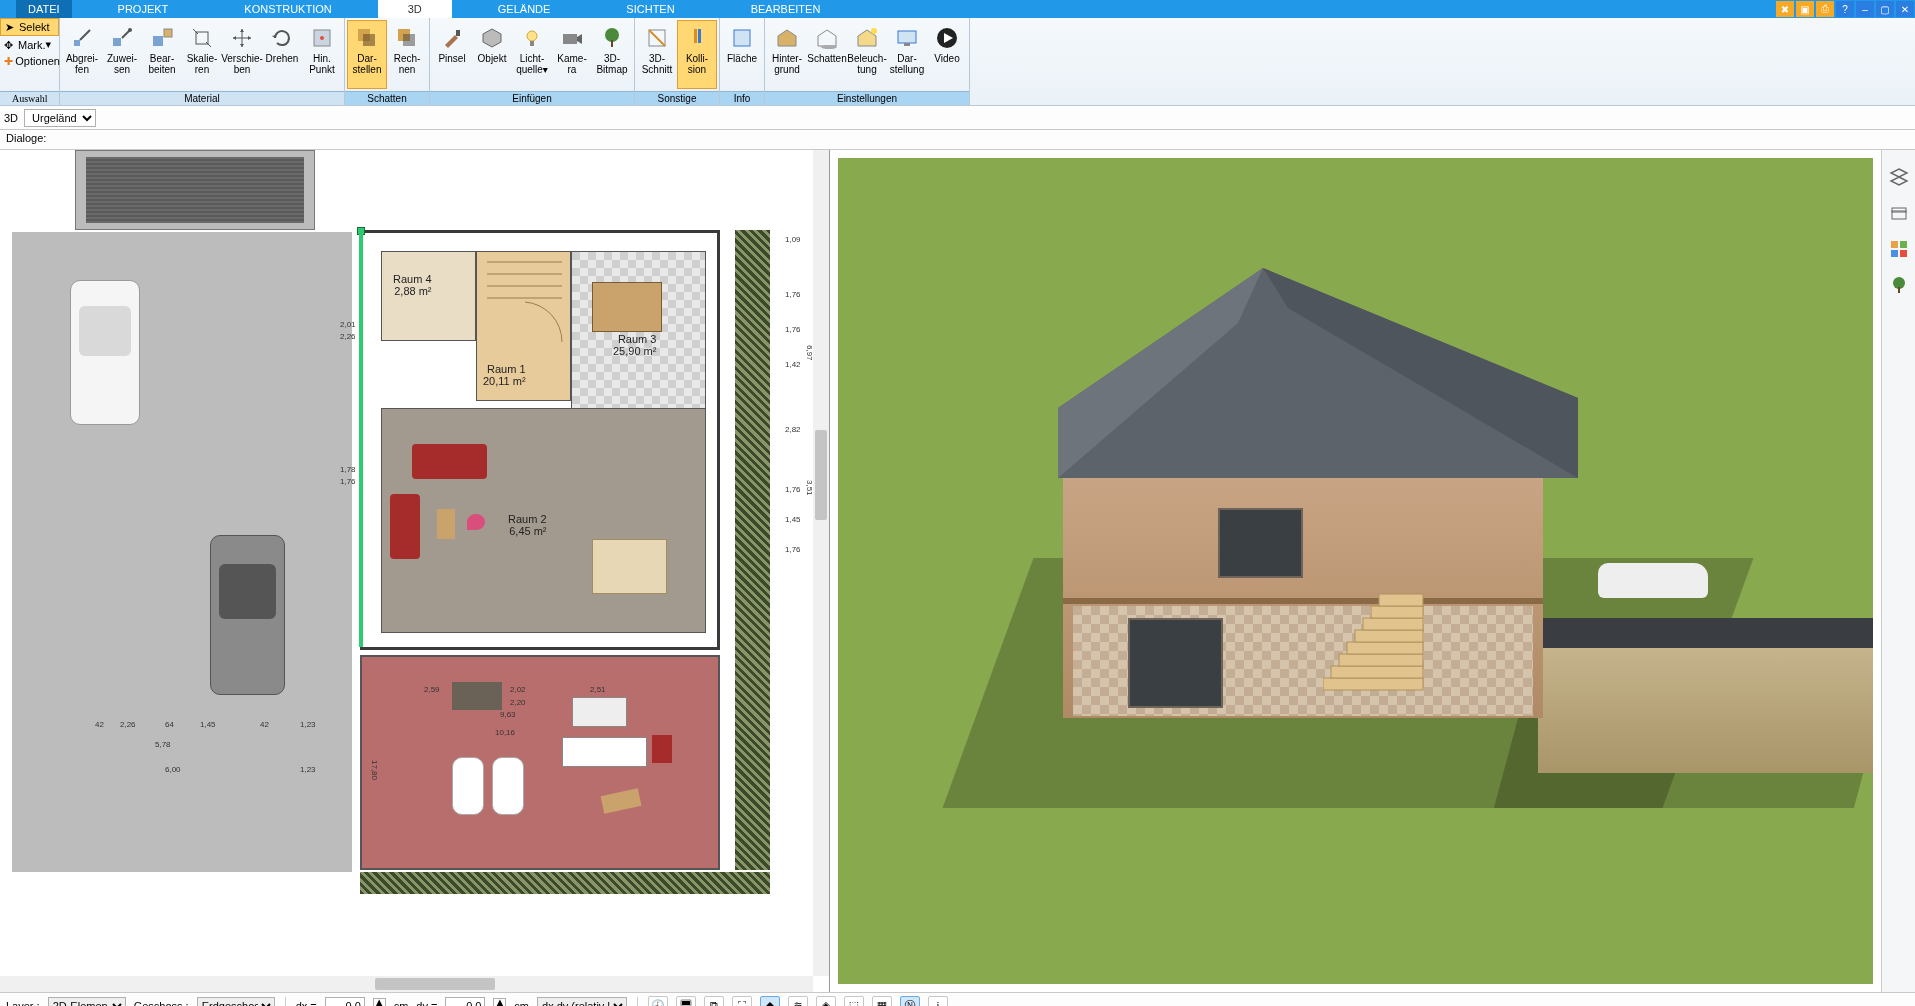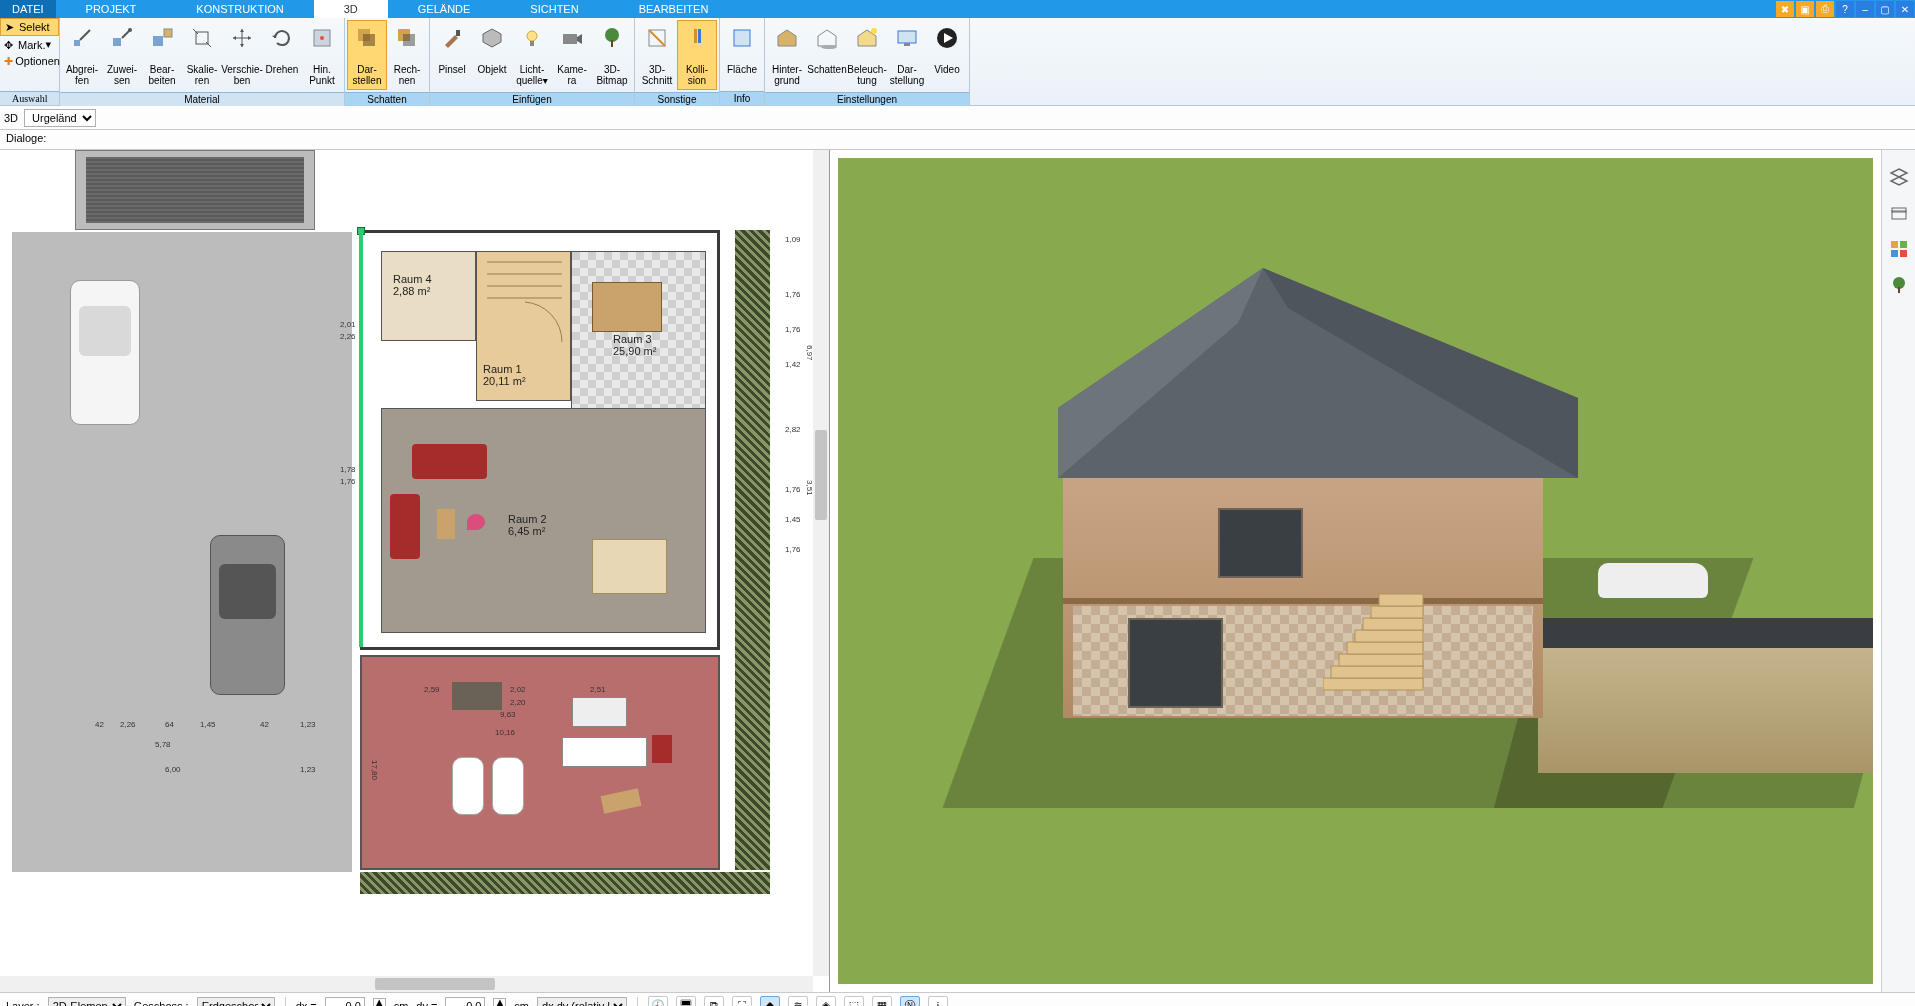--- a/index.html
+++ b/index.html
@@ -1,37 +1,37 @@
 <!DOCTYPE html>
 <html><head>
 <meta charset="utf-8">
 <style>
 * { margin: 0; padding: 0; box-sizing: border-box; font-family: "Segoe UI", Tahoma, sans-serif; font-size: 11px; }
 body { background: #fff; overflow: hidden; width: 1915px; height: 1006px; position: relative; }
 .menubar { display: flex; background: #2199e8; height: 18px; align-items: stretch; }
-.menubar .tab { padding: 2px 30px; color: #fff; font-size: 11px; display: flex; align-items: center; cursor: pointer; }
+.menubar .tab { padding: 2px 30px; color: #fff; font-size: 11px; display: flex; align-items: center; cursor: pointer; margin-left: 16px; }
 .menubar .tab.first { background: #0f6fb5; padding: 2px 12px; }
 .menubar .tab.active { background: #fff; color: #333; }
 .menubar .spacer { flex: 1; }
 .menubar .win-btn { width: 18px; height: 16px; margin: 1px 1px; display: flex; align-items: center; justify-content: center; color: #fff; font-size: 10px; cursor: pointer; }
 .menubar .win-accent { background: #f7a824; }
 .menubar .win-accent2 { background: #2a7de1; }
 .ribbon { display: flex; background: linear-gradient(#f5f9fc,#eaf1f7); border-bottom: 1px solid #b7c9d8; height: 88px; }
 .leftpanel { display: flex; flex-direction: column; width: 60px; border-right: 1px solid #b7c9d8; }
 .leftpanel .item { display: flex; align-items: center; padding: 2px 4px; font-size: 10px; cursor: pointer; }
 .leftpanel .item.sel { background: #ffd873; border: 1px solid #e0a030; }
 .leftpanel .ico { width: 12px; height: 12px; margin-right: 2px; display: inline-block; }
 .leftpanel .footer { background: #cfe3f3; text-align: right; font-size: 10px; border-top: 1px solid #8fb6d6; padding: 1px 12px; margin-top: auto; font-family: Liberation Serif, serif; }
 .group { display: flex; flex-direction: column; border-right: 1px solid #b7c9d8; }
 .group .buttons { display: flex; flex: 1; padding: 2px; }
 .group .label { background: #cfe3f3; text-align: center; font-size: 10px; border-top: 1px solid #8fb6d6; padding: 1px 0; }
 .rbtn { display: flex; flex-direction: column; align-items: center; justify-content: flex-start; width: 40px; padding: 3px 2px; cursor: pointer; border: 1px solid transparent; }
 .rbtn.active { background: #ffd873; border: 1px solid #e0a030; }
 .rbtn .icon { width: 28px; height: 28px; display: flex; align-items: center; justify-content: center; }
-.rbtn .txt { font-size: 10px; text-align: center; line-height: 11px; margin-top: 12px; white-space: pre-line; }
+.rbtn .txt { font-size: 10px; text-align: center; line-height: 11px; margin-top: 1px; white-space: pre-line; }
 .group.insert .label, .group.info .label, .group.settings .label, .group.sonst .label, .group.shadow .label { background: #a9d4f2; }
 .subbar { display: flex; align-items: center; height: 24px; border-bottom: 1px solid #c9c9c9; padding: 0 4px; gap: 6px; background: #fdfdfd; }
 .subbar select, .subbar input { font-size: 11px; border: 1px solid #b0b0b0; height: 18px; padding: 0 3px; background: #fff; }
 .dialogbar { height: 20px; border-bottom: 1px solid #c9c9c9; padding: 2px 6px; font-size: 11px; background: #fdfdfd; }
 .workspace { display: flex; height: 842px; position: relative; }
 .view2d { width: 830px; position: relative; background: #fff; border-right: 1px solid #999; overflow: hidden; }
 .view3d { flex: 1; position: relative; background: #89a94f; overflow: hidden; margin: 8px; }
 .rightpanel { width: 34px; background: #f4f6f8; border-left: 1px solid #ccc; display: flex; flex-direction: column; align-items: center; gap: 14px; padding-top: 16px; }
 .rightpanel .rp { width: 22px; height: 22px; cursor: pointer; display: flex; align-items: center; justify-content: center; }
 .scrollbar-v { position: absolute; right: 0; top: 0; width: 16px; bottom: 16px; background: #f0f0f0; }
@@ -42,21 +42,21 @@
 .bottombar label { font-size: 11px; }
 .bottombar input[type=text] { width: 40px; height: 18px; border: 1px solid #b0b0b0; text-align: right; padding: 0 3px; font-size: 11px; }
 .bottombar select { height: 18px; border: 1px solid #b0b0b0; font-size: 11px; }
 .bottombar .sep { width: 1px; height: 18px; background: #ccc; margin: 0 2px; }
 .bottombar .tbtn { width: 20px; height: 20px; border: 1px solid #c7c7c7; border-radius: 2px; display: flex; align-items: center; justify-content: center; cursor: pointer; background: #fff; }
 .bottombar .tbtn.on { background: #cfe6fb; border-color: #6aa9e2; }
 
 .plan { position: absolute; }
 .concrete { background: #bcbcbc; }
 .room { position: absolute; border: 1px solid #555; font-size: 9px; }
-.roomlabel { position: absolute; font-size: 9px; color: #222; text-align: left; }
+.roomlabel { position: absolute; font-size: 9px; color: #222; text-align: right; }
 .car { position: absolute; border-radius: 10px; }
 .dim { position: absolute; font-size: 8px; color: #333; text-align: center; }
 .hedge { position: absolute; background: repeating-linear-gradient(45deg,#3a4a2a,#3a4a2a 3px,#899467 3px,#899467 6px); }
 
 .ground-shadow { position: absolute; background: rgba(0,0,0,0.22); }
 .house-wall { position: absolute; background: linear-gradient(#c9a484,#b08a64); }
 .window3d { position: absolute; background: #3a3f44; border: 2px solid #6d6358; }
 .red-val { color: #c0392b; }
 </style>
 </head>

